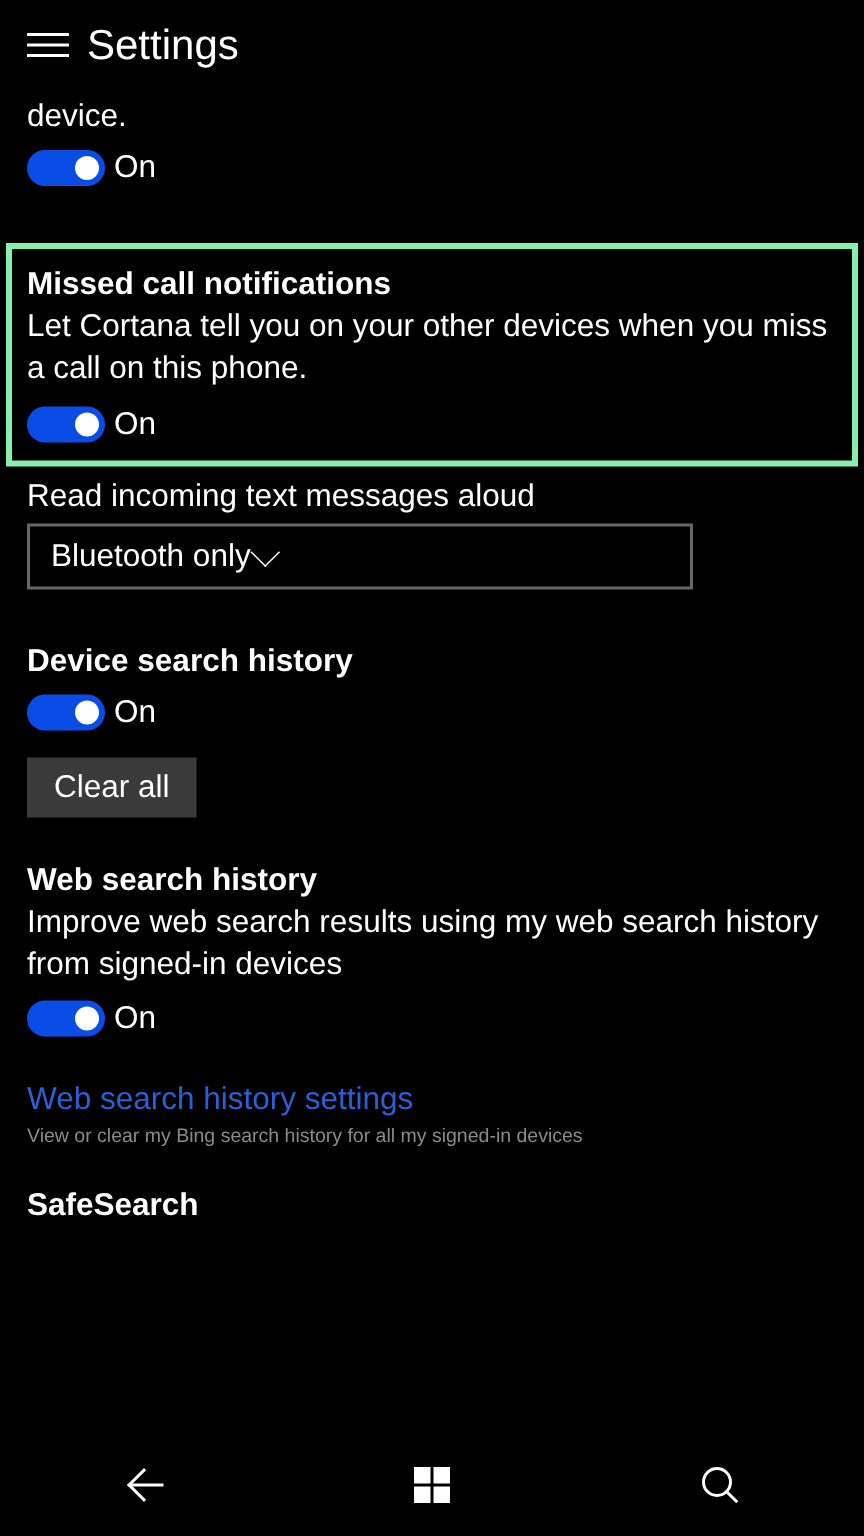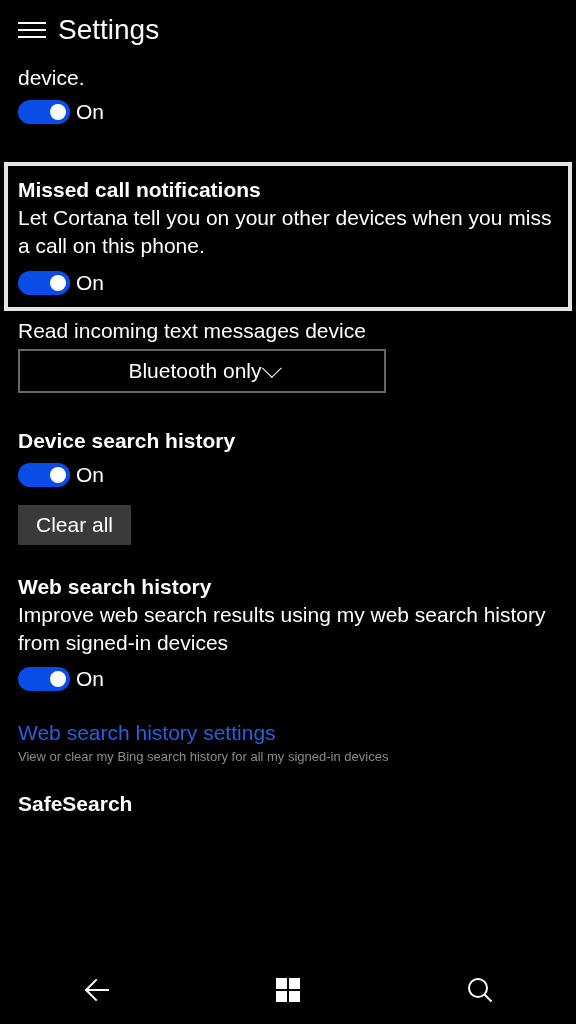--- a/index.html
+++ b/index.html
@@ -86,40 +86,40 @@
     .toggle-label {
       font-size: 21px;
       font-weight: 300;
     }
     .truncated-desc {
       font-size: 21px;
       font-weight: 300;
       margin-top: 6px;
     }
     .highlight-box {
-      border: 4px solid #e5e5e5;
+      border: 4px solid #86efac;
       padding: 12px 10px 12px 10px;
       margin-left: -14px;
       margin-right: -14px;
       margin-top: 38px;
       margin-bottom: 8px;
     }
     .field-label {
       font-size: 21px;
       font-weight: 300;
       margin-top: 8px;
     }
     .select-box {
-      width: 368px;
+      width: 444px;
       height: 44px;
       border: 2px solid #666666;
       background: #000000;
       display: flex;
       align-items: center;
-      justify-content: center;
+      justify-content: flex-start;
       padding: 0 14px;
       margin-top: 6px;
       cursor: pointer;
     }
     .select-value {
       font-size: 21px;
       font-weight: 300;
     }
     .chevron-down {
       width: 14px;
@@ -256,21 +256,21 @@
 
   <div class="highlight-box">
     <div class="section-title">Missed call notifications</div>
     <div class="section-desc">Let Cortana tell you on your other devices when you miss a call on this phone.</div>
     <div class="toggle-row">
       <div class="toggle"></div>
       <div class="toggle-label">On</div>
     </div>
   </div>
 
-  <div class="field-label">Read incoming text messages device</div>
+  <div class="field-label">Read incoming text messages aloud</div>
   <div class="select-box">
     <div class="select-value">Bluetooth only</div>
     <div class="chevron-down"></div>
   </div>
 
   <div class="section" style="margin-top:36px;">
     <div class="section-title">Device search history</div>
     <div class="toggle-row">
       <div class="toggle"></div>
       <div class="toggle-label">On</div>

